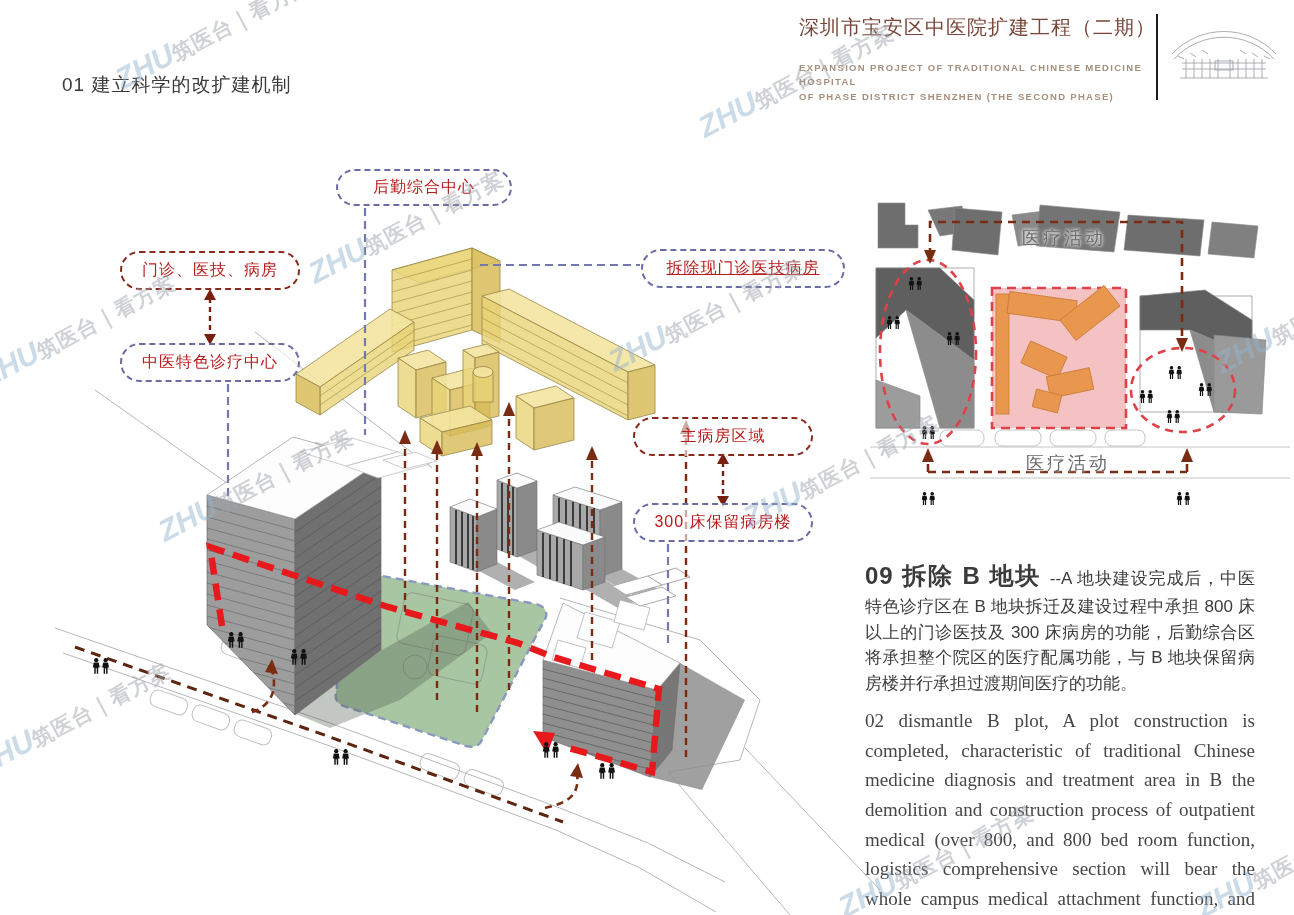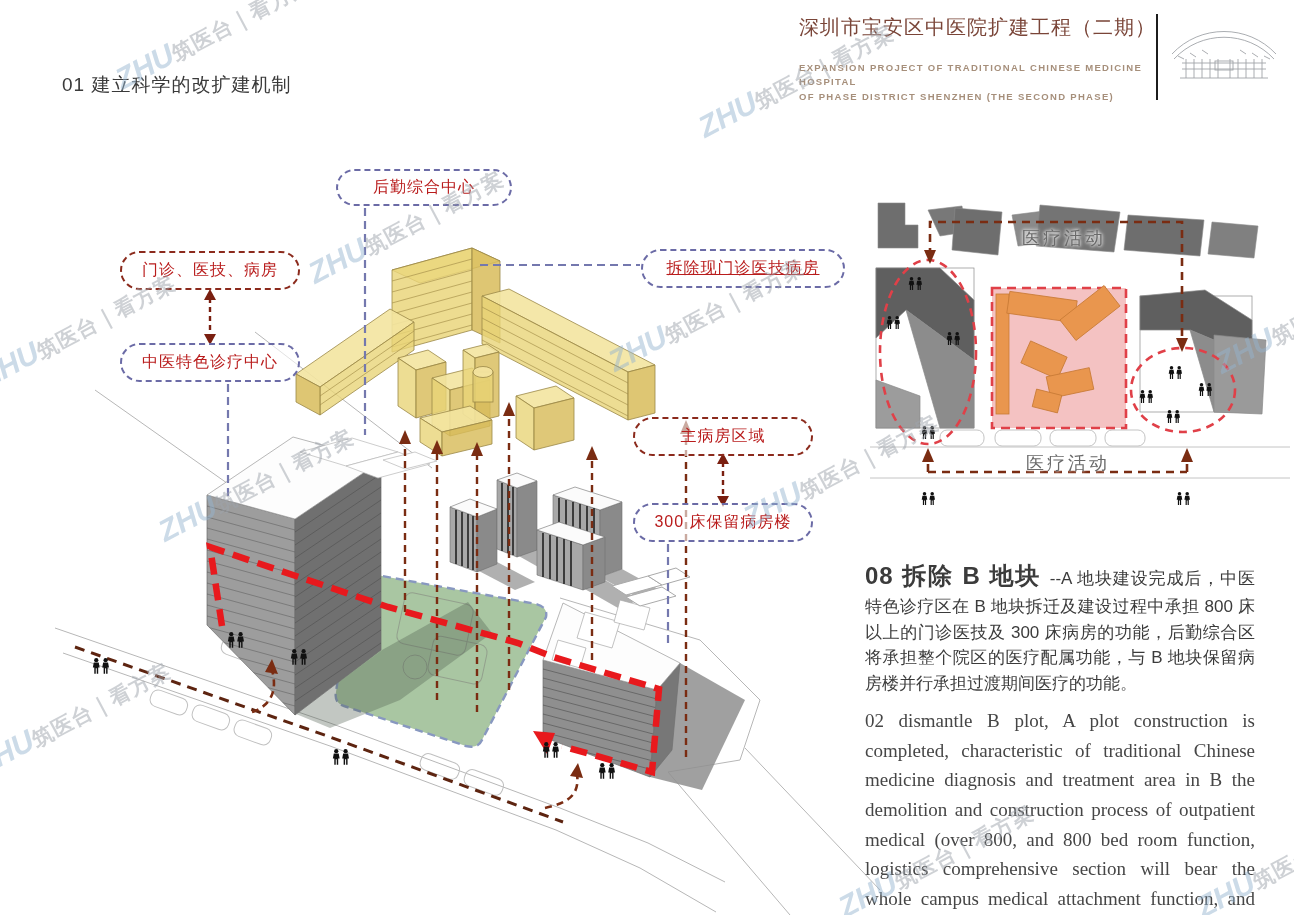--- a/index.html
+++ b/index.html
@@ -418,21 +418,21 @@
     <span>主病房区域</span>
   </div>
 <div class="lbl lbl-retained">
     <span>300 床保留病房楼</span>
   </div>
 
 <div class="plan-lbl top">医疗活动</div>
 <div class="plan-lbl bot">医疗活动</div>
 
 <div class="blk">
-  <p class="blk-cn"><span class="h">08 拆除 B 地块 </span><span>--A 地块建设完成后，中医特色诊疗区在 B 地块拆迁及建设过程中承担 800 床以上的门诊医技及 300 床病房的功能，后勤综合区将承担整个院区的医疗配属功能，与 B 地块保留病房楼并行承担过渡期间医疗的功能。</span></p>
+  <p class="blk-cn"><span class="h">09 拆除 B 地块 </span><span>--A 地块建设完成后，中医特色诊疗区在 B 地块拆迁及建设过程中承担 800 床以上的门诊医技及 300 床病房的功能，后勤综合区将承担整个院区的医疗配属功能，与 B 地块保留病房楼并行承担过渡期间医疗的功能。</span></p>
   <p class="blk-en">02 dismantle B plot, A plot construction is completed, characteristic of traditional Chinese medicine diagnosis and treatment area in B the demolition and construction process of outpatient medical (over 800, and 800 bed room function, logistics comprehensive section will bear the whole campus medical attachment function, and plot B retains the sickroom parallel take medical treatment during the period of transition function.</p>
 </div>
 
 <div class="wm" style="left:105px;top:14px"><span class="wm-zhu">ZHU</span><span class="wm-cn">筑医台｜看方案</span></div>
 <div class="wm" style="left:688px;top:62px"><span class="wm-zhu">ZHU</span><span class="wm-cn">筑医台｜看方案</span></div>
 <div class="wm" style="left:-30px;top:312px"><span class="wm-zhu">ZHU</span><span class="wm-cn">筑医台｜看方案</span></div>
 <div class="wm" style="left:298px;top:208px"><span class="wm-zhu">ZHU</span><span class="wm-cn">筑医台｜看方案</span></div>
 <div class="wm" style="left:598px;top:296px"><span class="wm-zhu">ZHU</span><span class="wm-cn">筑医台｜看方案</span></div>
 <div class="wm" style="left:148px;top:466px"><span class="wm-zhu">ZHU</span><span class="wm-cn">筑医台｜看方案</span></div>
 <div class="wm" style="left:733px;top:452px"><span class="wm-zhu">ZHU</span><span class="wm-cn">筑医台｜看方案</span></div>

